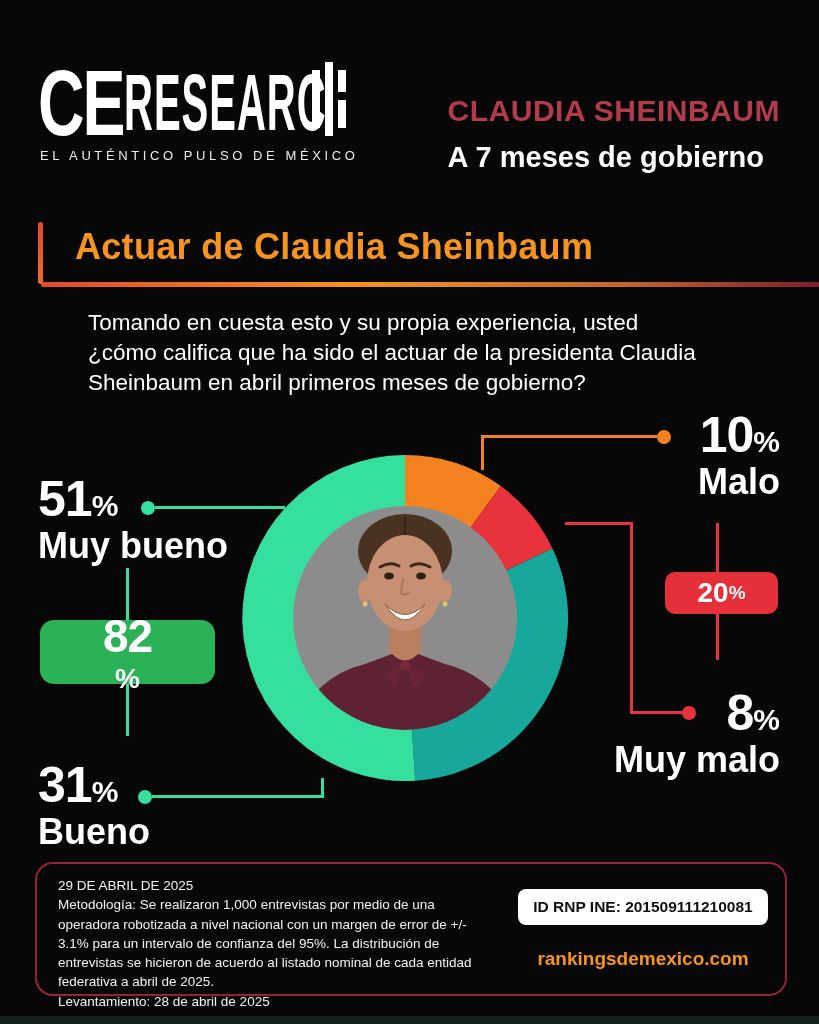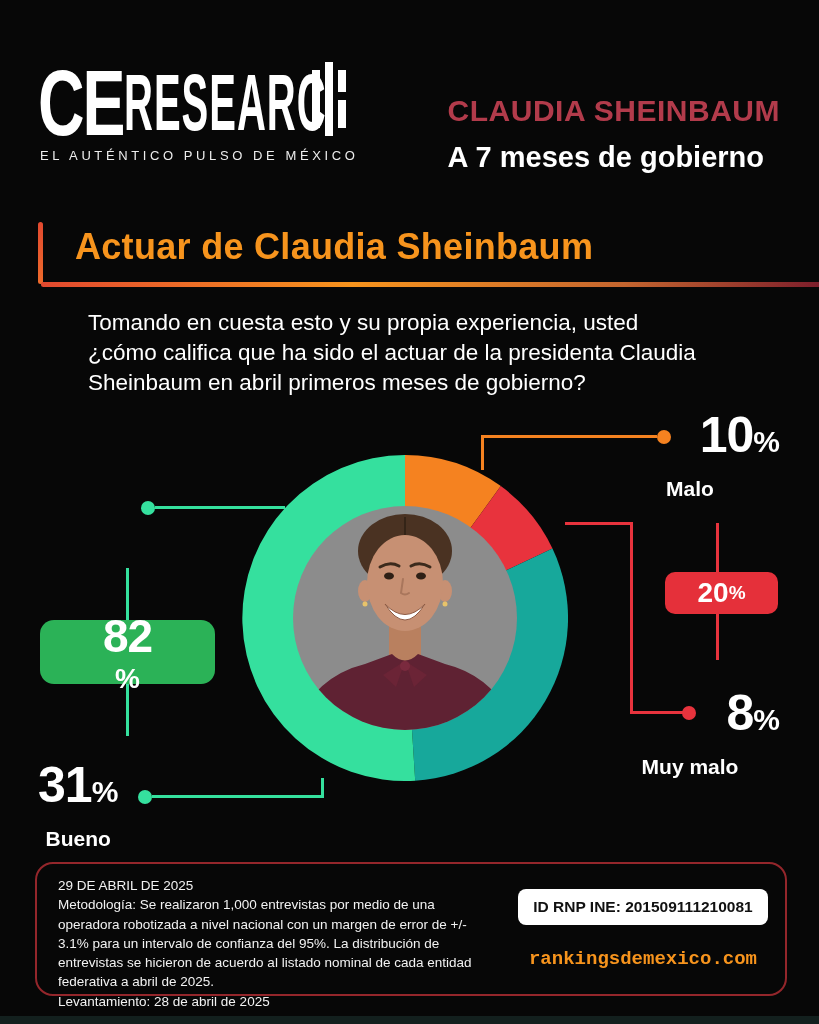--- a/index.html
+++ b/index.html
@@ -39,41 +39,41 @@
   .line{position:absolute;}
   .dot{position:absolute;width:14px;height:14px;border-radius:50%;}
   .c-green{background:#35e09e;}
   .c-orange{background:#f58220;}
   .c-red{background:#e8333d;}
 
   
   .callout{position:absolute;color:#fff;}
   .co-num{font-size:50px;font-weight:700;line-height:1;letter-spacing:-1px;margin-top:47px;}
   .co-pct{font-size:30px;font-weight:700;}
-  .co-label{font-size:21px;font-weight:700;line-height:1.15;margin-top:17px;text-align:center;}
+  .co-label{font-size:36px;font-weight:700;line-height:1.15;margin-top:1px;}
   .ta-r{text-align:right;}
 
   
   .badge82{position:absolute;left:40px;top:620px;width:175px;height:64px;border-radius:14px;
            display:flex;align-items:center;justify-content:center;flex-direction:column;}
   .badge82 .n{font-size:46px;font-weight:700;color:#fff;letter-spacing:-1px;}
   .badge82 .p{font-size:28px;font-weight:700;color:#fff;}
   .badge18{position:absolute;left:665px;top:572px;width:113px;height:42px;border-radius:10px;
            display:flex;align-items:center;justify-content:center;}
   .badge18 .n{font-size:28px;font-weight:700;color:#fff;}
   .badge18 .p{font-size:19px;font-weight:700;color:#fff;}
 
   
   .footer-box{position:absolute;left:35px;top:862px;width:748px;height:130px;
               border:2px solid #94262b;border-radius:18px;}
   .foot-left{position:absolute;left:58px;top:876px;width:435px;font-size:13.5px;line-height:1.43;color:#f2f2f2;}
   .id-pill{position:absolute;left:518px;top:889px;width:250px;height:36px;background:#fff;border-radius:8px;
            display:flex;align-items:center;justify-content:center;color:#111;font-size:15.5px;font-weight:700;}
   .site-url{position:absolute;left:518px;top:948px;width:250px;text-align:center;color:#f7941d;
-            font-size:19px;font-weight:700;font-family:Liberation Mono, monospace;}
+            font-size:19px;font-weight:700;}
   .bottom-strip{position:absolute;left:0;top:1016px;width:819px;height:8px;background:#13201e;}
 </style>
 </head>
 <body>
 
 <div class="stage">
 
   <div class="logo-row">
     <span class="logo-ce">CE</span>
     <span class="logo-research">RESEARC</span>
@@ -151,20 +151,24 @@
         <path d="M 138 112 Q 148 106 157 111" stroke="#3b2a1c" stroke-width="3" fill="none" stroke-linecap="round"></path>
         <path d="M 169 111 Q 178 106 188 112" stroke="#3b2a1c" stroke-width="3" fill="none" stroke-linecap="round"></path>
         <ellipse cx="147" cy="121" rx="5" ry="3.5" fill="#2e1f15"></ellipse>
         <ellipse cx="179" cy="121" rx="5" ry="3.5" fill="#2e1f15"></ellipse>
         <path d="M 161 124 L 159 138 Q 163 141 167 138" stroke="#a9765c" stroke-width="2" fill="none" stroke-linecap="round"></path>
         <path d="M 143 149 Q 163 170 183 149 Q 163 181 143 149 Z" fill="#ffffff" stroke="#8e5b44" stroke-width="1"></path>
       </g>
     </g>
   </svg>
 
+  <div class="callout" style="left:38px;top:474px;">
+    <div><span class="co-num">51</span><span class="co-pct">%</span></div>
+    <div class="co-label">Muy bueno</div>
+  </div>
 
   <div class="callout" style="left:38px;top:760px;">
     <div><span class="co-num">31</span><span class="co-pct">%</span></div>
     <div class="co-label">Bueno</div>
   </div>
 
   <div class="callout ta-r" style="left:600px;top:410px;width:180px;">
     <div><span class="co-num">10</span><span class="co-pct">%</span></div>
     <div class="co-label">Malo</div>
   </div>

